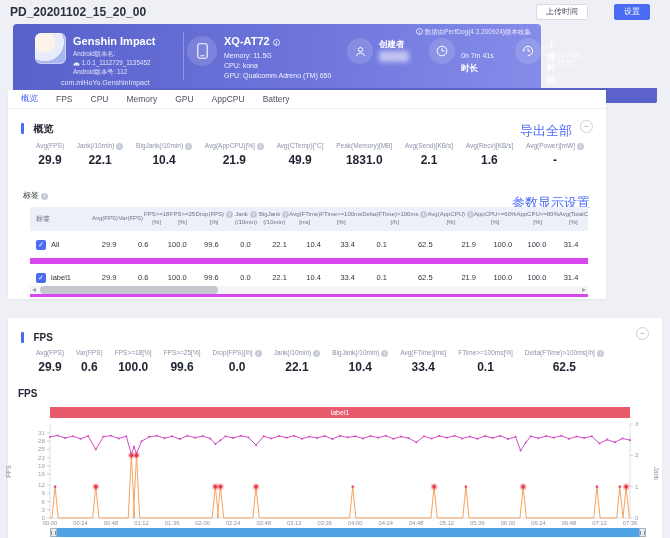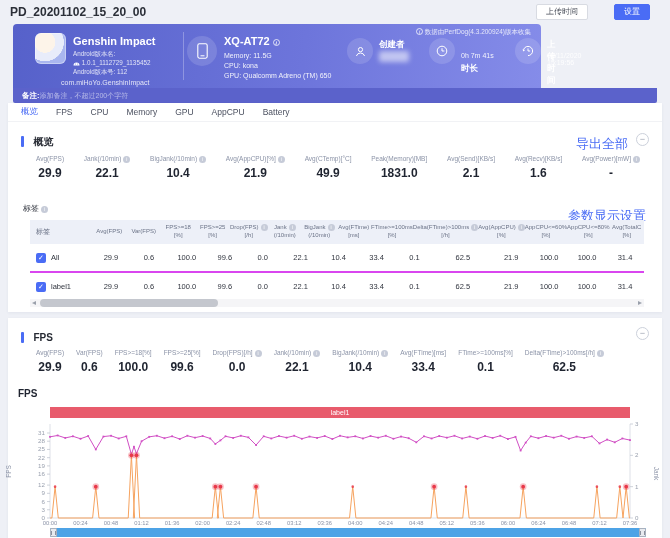--- a/index.html
+++ b/index.html
@@ -25,21 +25,21 @@
     display:flex;align-items:center;justify-content:center;}
   .b-label{position:absolute;font-size:8.5px;color:#fff;font-weight:bold;}
   .b-val{position:absolute;font-size:7px;color:rgba(255,255,255,.9);}
   .blurname{position:absolute;width:30px;height:11px;background:rgba(255,255,255,.55);filter:blur(2.5px);border-radius:2px;}
   .remark{left:13px;top:88px;width:644px;height:15px;background:#5b62cb;border-radius:0 0 2px 2px;
     display:flex;align-items:center;padding-left:9px;box-sizing:border-box;}
   .remark b{font-size:7.5px;color:#fff;margin-right:0;}
   .remark span{font-size:7px;color:rgba(255,255,255,.55);}
   
   .card{background:#fff;box-shadow:0 1px 3px rgba(40,50,90,.06);}
-  #card1{left:8px;top:103px;width:654px;height:209px;}
+  #card1{left:8px;top:90px;width:598px;height:209px;}
   #card2{left:8px;top:318px;width:654px;height:230px;}
   
   .tabbar{position:absolute;left:0;top:0;width:100%;height:19px;display:flex;align-items:center;
     gap:18px;padding-left:13px;border-bottom:1px solid #f1f2f5;box-sizing:border-box;}
   .tab{font-size:8.5px;color:#4c5160;cursor:pointer;}
   .tab.active{color:#4a6cf5;}
   
   .sec-bar{width:3px;height:11px;background:#4a6cf5;border-radius:1px;display:inline-block;margin-right:5px;vertical-align:-2px;}
   .sec-title{font-size:10px;font-weight:bold;color:#262a33;}
   .link{color:#4a6cf5;font-size:13px;cursor:pointer;}
@@ -53,21 +53,21 @@
   .ii{display:inline-block;width:7px;height:7px;line-height:7.5px;border-radius:50%;background:#c6cbd8;
     color:#fff;font-size:5px;text-align:center;margin-left:2px;font-style:normal;}
   .ii-w{display:inline-block;width:7px;height:7px;line-height:7px;border-radius:50%;
     border:1px solid rgba(255,255,255,.75);color:#fff;font-size:5px;text-align:center;margin-left:3px;box-sizing:border-box;}
   
   .tbl{position:absolute;left:22px;right:18px;}
   .thead{display:flex;background:#edf0f8;align-items:center;height:24px;}
   .tcol{flex:1 1 0;text-align:center;font-size:6px;color:#6b7387;line-height:1.3;white-space:nowrap;}
   .tcol.wide{flex:1.55 1 0;}
   .tcol-name{flex:none;width:62px;text-align:left;padding-left:6px;box-sizing:border-box;font-size:7px;}
-  .trow{display:flex;align-items:center;height:27px;border-bottom:2px solid #d946ef;}
+  .trow{display:flex;align-items:center;height:27px;border-bottom:6px solid #d946ef;}
   .trow .tcol{font-size:7.5px;color:#30343e;}
   .rowname{display:flex;align-items:center;gap:5px;font-size:7.5px;color:#30343e;}
   .cb{width:10px;height:10px;border-radius:2px;background:#4a6cf5;color:#fff;font-size:7px;
     line-height:10px;text-align:center;cursor:pointer;}
   
   .hscroll{position:absolute;left:22px;right:18px;height:8px;background:#f5f5f7;}
   .hs-thumb{position:absolute;left:10px;top:0;width:178px;height:8px;background:#c4c7ce;border-radius:4px;cursor:pointer;}
   .hs-arrow{position:absolute;top:1.5px;width:0;height:0;border-top:2.5px solid transparent;border-bottom:2.5px solid transparent;cursor:pointer;}
   .hs-left{left:2px;border-right:4px solid #9aa0ab;}
   .hs-right{right:2px;border-left:4px solid #9aa0ab;}

